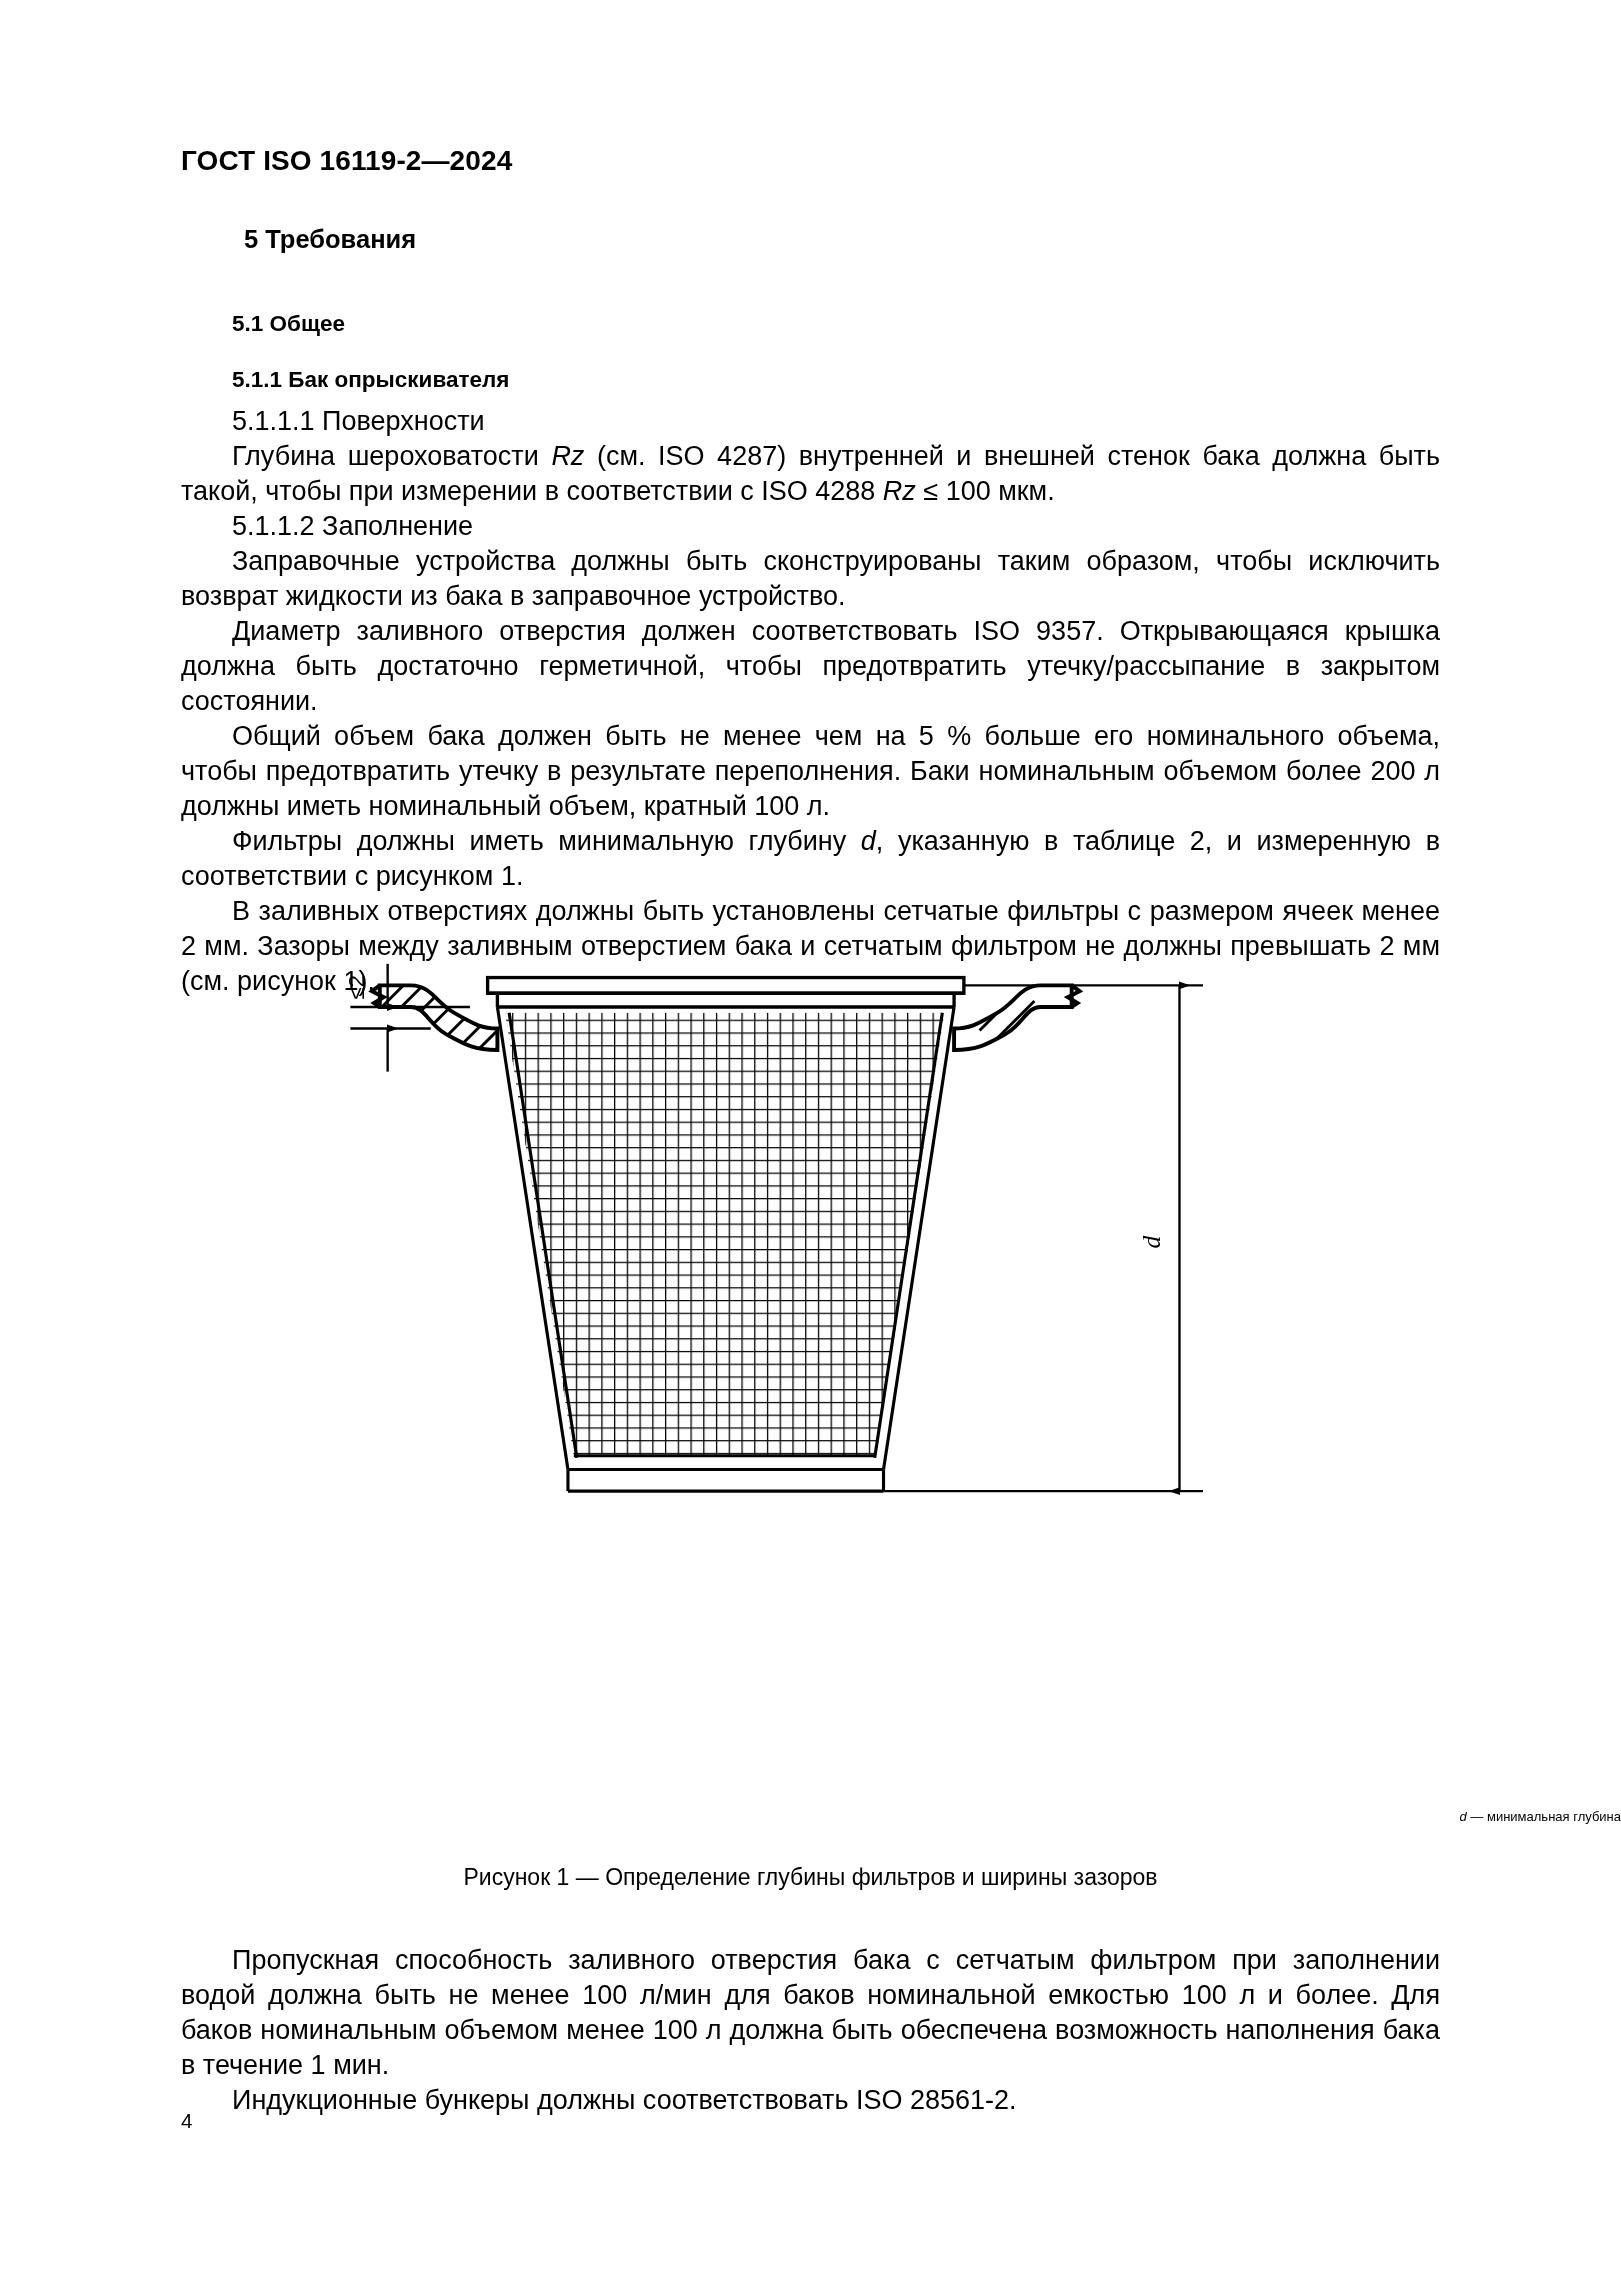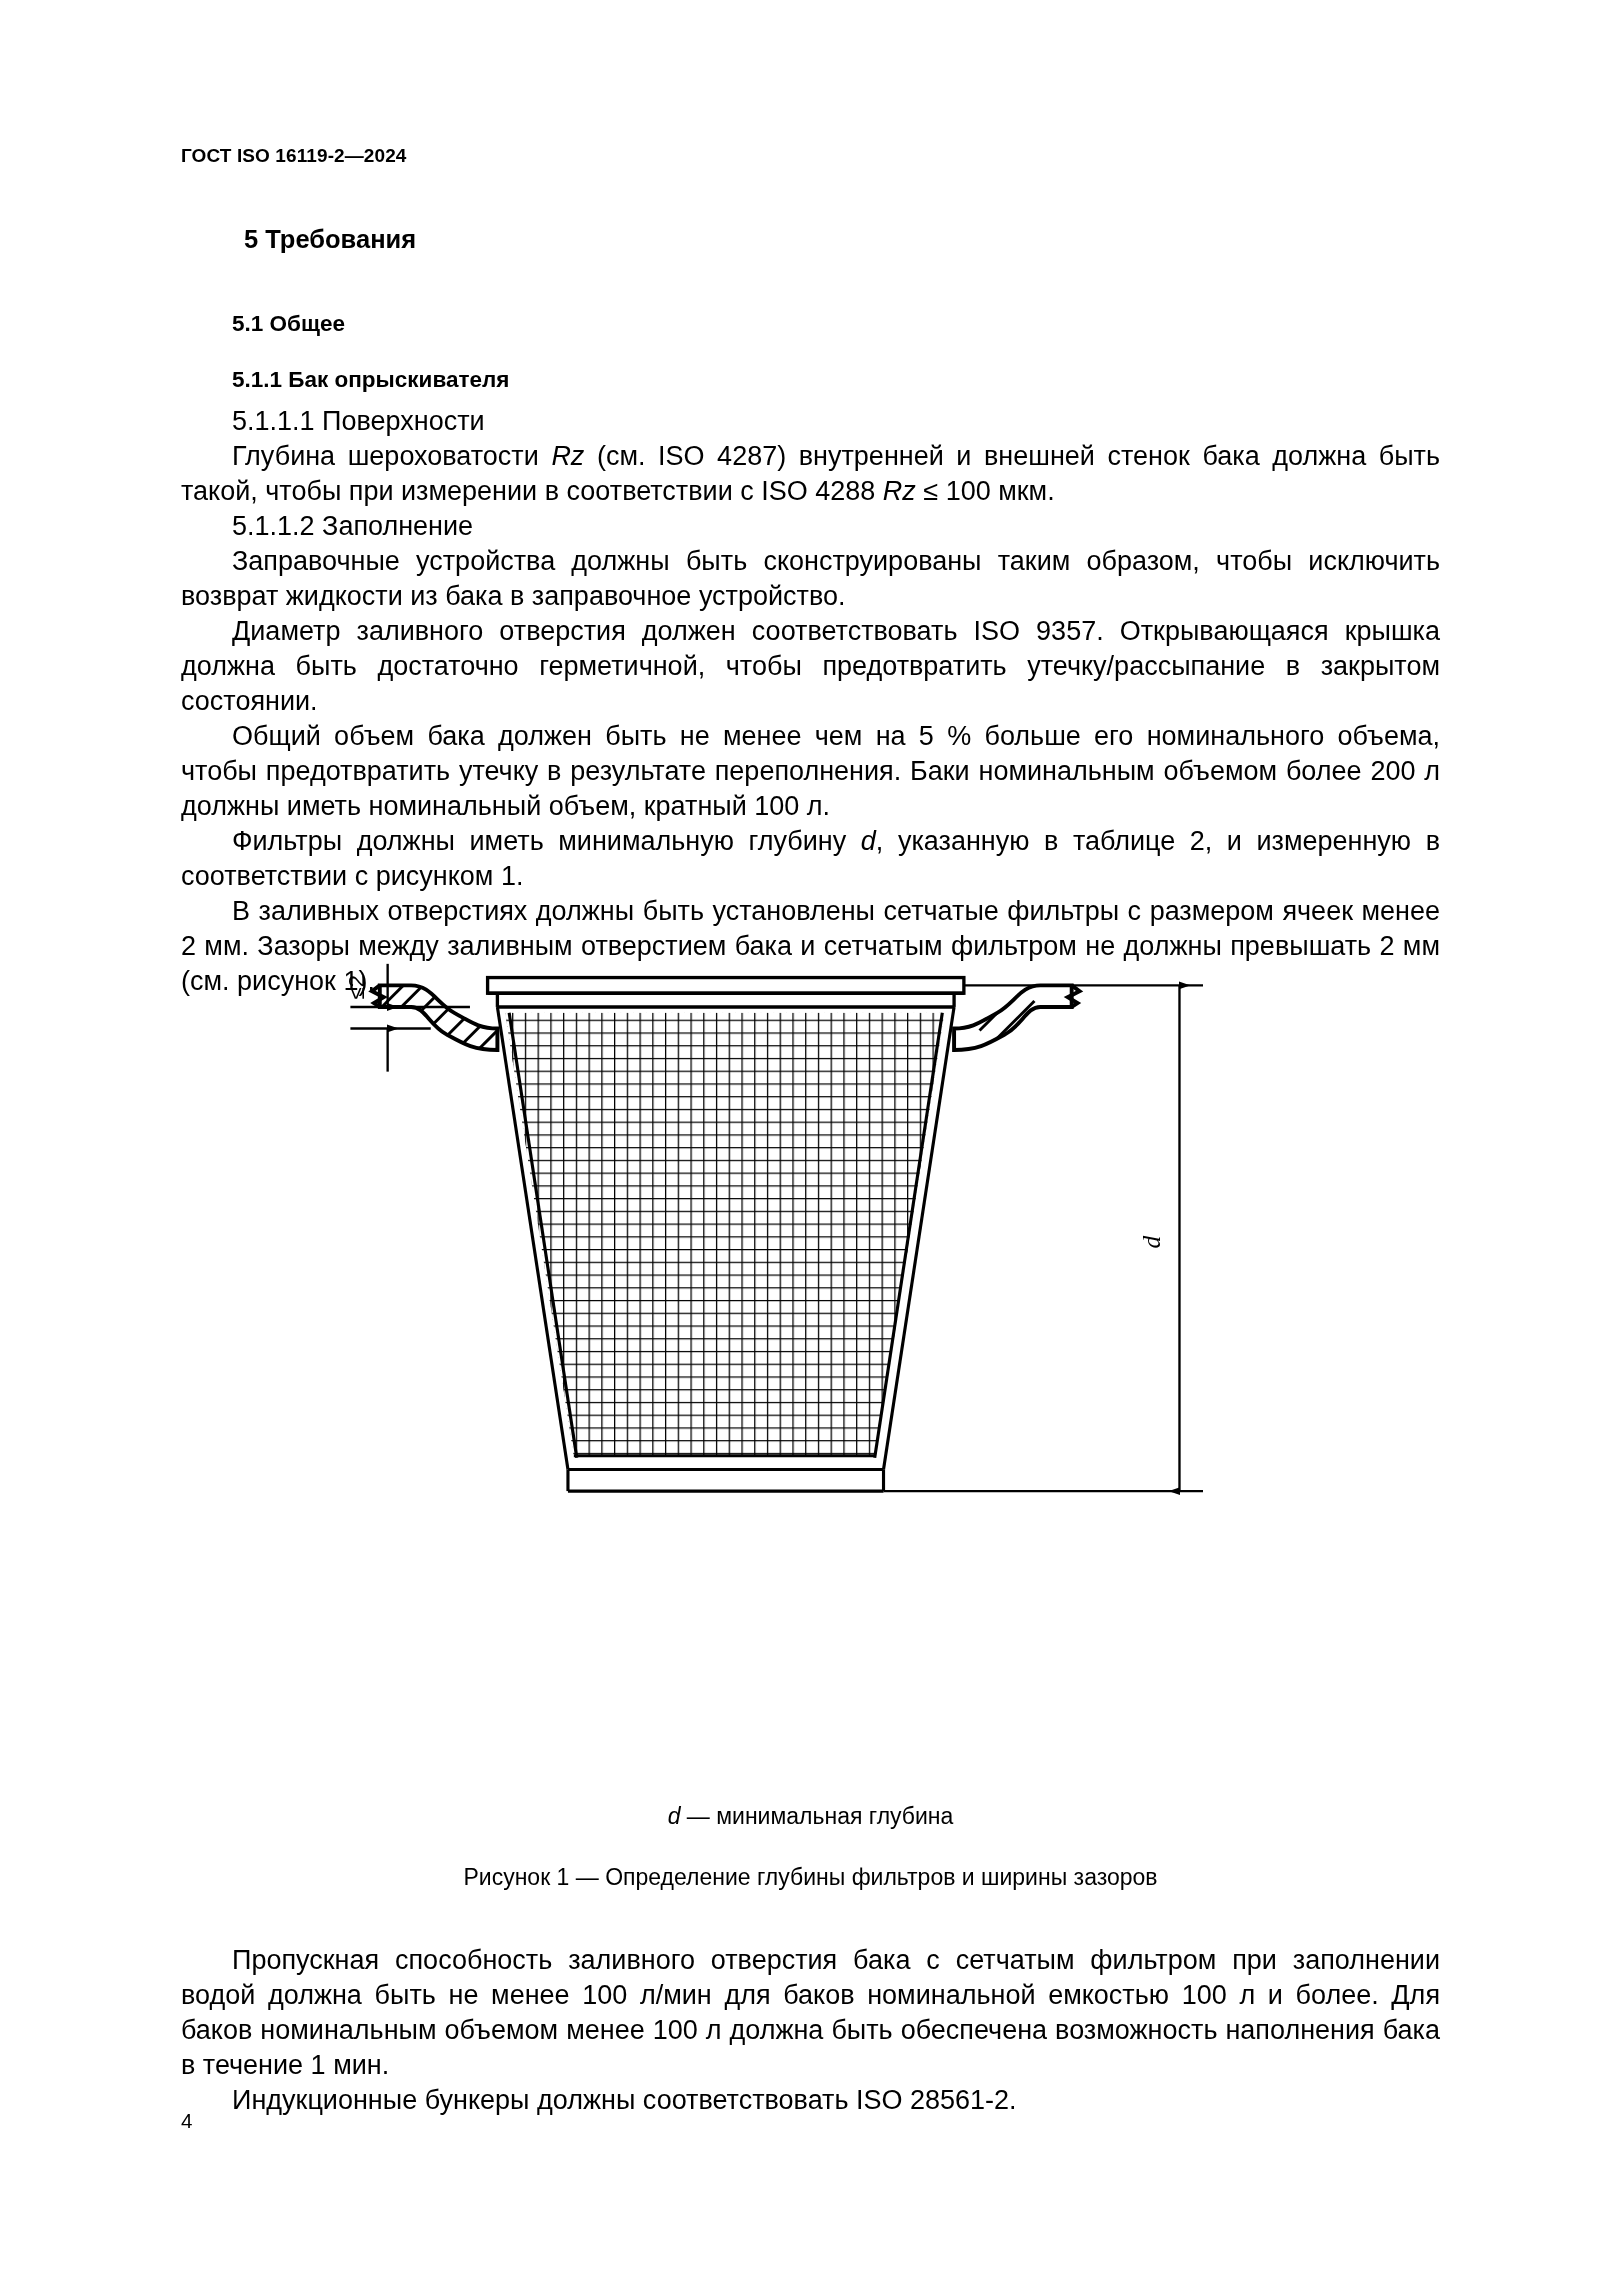--- a/index.html
+++ b/index.html
@@ -22,21 +22,21 @@
     width: 1621px;
     height: 2293px;
     overflow: hidden;
   }
 
   
   .doc-header {
     position: absolute;
     left: 181px;
     top: 145px;
-    font-size: 19px;
+    font-size: 28px;
     font-weight: bold;
     letter-spacing: 0.1px;
     white-space: nowrap;
   }
 
   
   .content {
     position: absolute;
     left: 181px;
     top: 212px;
@@ -95,22 +95,22 @@
   .figure-svg {
     display: block;
     margin: 0 auto;
   }
 
   .fig-key {
     position: absolute;
     left: 0;
     top: 1803px;
     width: 1621px;
-    text-align: center;
-    font-size: 23px;
+    text-align: right;
+    font-size: 13px;
     line-height: 27.4px;
   }
   .fig-caption {
     position: absolute;
     left: 0;
     top: 1862px;
     width: 1621px;
     text-align: center;
     font-size: 23px;
     line-height: 31px;

